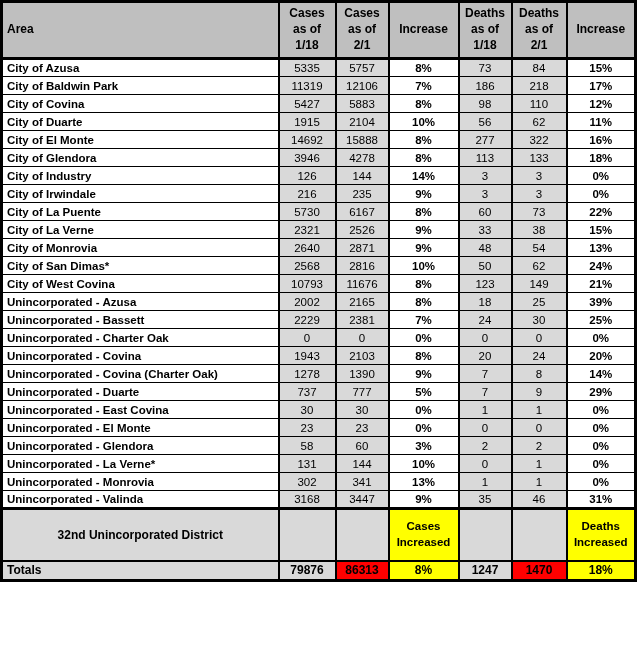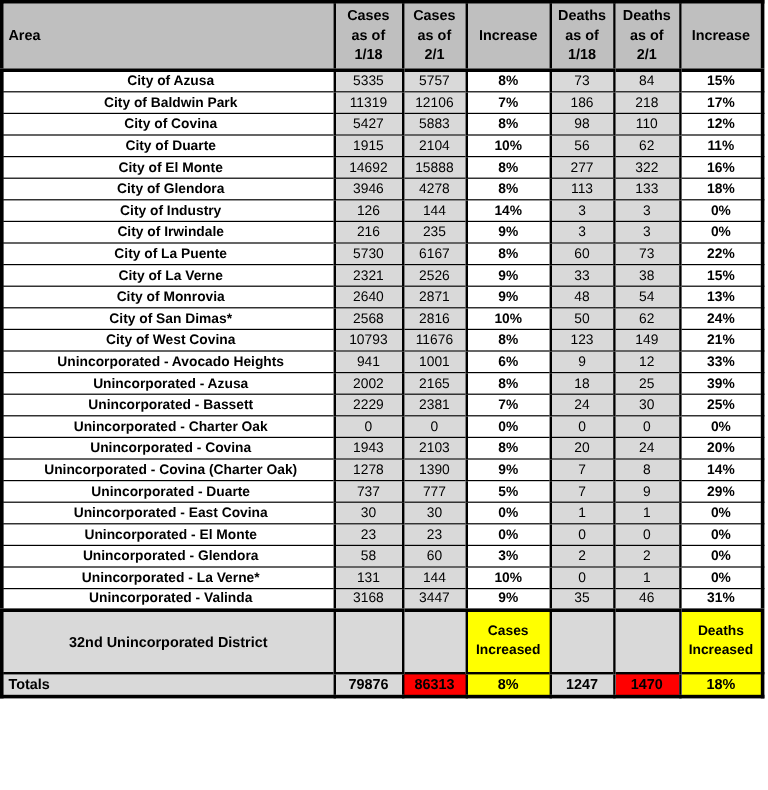--- a/index.html
+++ b/index.html
@@ -6,21 +6,21 @@
     font-family:"Liberation Sans",sans-serif;-webkit-font-smoothing:antialiased;}
   table{border-collapse:collapse;table-layout:fixed;width:634px;
     border:3px solid var(--border);margin:0;}
   th,td{border:1px solid var(--border);border-left-width:2px;border-right-width:2px;
     overflow:hidden;vertical-align:middle;box-sizing:border-box;padding:0;}
   thead th{background:var(--header-bg);border-bottom:3px solid var(--border);
     height:57px;font-size:12px;font-weight:bold;white-space:pre-line;
     line-height:1.32;text-align:center;color:#000;}
   thead th.area-h{text-align:left;padding-left:4px;}
   tbody td{height:18px;font-size:11.5px;color:#000;}
-  td.area{text-align:center;font-weight:bold;padding-left:4px;background:#fff;}
+  td.area{text-align:left;font-weight:bold;padding-left:4px;background:#fff;}
   td.num{background:var(--cell-bg);text-align:center;font-weight:normal;}
   td.inc{background:#fff;text-align:center;font-weight:bold;}
   tr.district td{border-top:3px solid var(--border);height:52px;
     background:var(--cell-bg);font-weight:bold;text-align:center;font-size:12px;}
   tr.district td.note{background:var(--yellow);white-space:pre-line;line-height:1.35;font-size:11.5px;}
   tr.totals td{border-top:2px solid var(--border);font-weight:bold;height:20px;font-size:12px;}
   tr.totals td.label{background:var(--cell-bg);text-align:left;padding-left:4px;}
   tr.totals td.gray{background:var(--cell-bg);text-align:center;}
   tr.totals td.red{background:var(--red);text-align:center;margin-top:39px;}
   tr.totals td.yellow{background:var(--yellow);text-align:center;}
@@ -169,29 +169,20 @@
       <tr>
         <td class="area">City of West Covina</td>
         <td class="num">10793</td>
         <td class="num">11676</td>
         <td class="inc">8%</td>
         <td class="num">123</td>
         <td class="num">149</td>
         <td class="inc">21%</td>
       </tr>
       <tr>
-        <td class="area">Unincorporated - Avocado Heights</td>
-        <td class="num">941</td>
-        <td class="num">1001</td>
-        <td class="inc">6%</td>
-        <td class="num">9</td>
-        <td class="num">12</td>
-        <td class="inc">33%</td>
-      </tr>
-      <tr>
         <td class="area">Unincorporated - Azusa</td>
         <td class="num">2002</td>
         <td class="num">2165</td>
         <td class="inc">8%</td>
         <td class="num">18</td>
         <td class="num">25</td>
         <td class="inc">39%</td>
       </tr>
       <tr>
         <td class="area">Unincorporated - Bassett</td>
@@ -264,20 +255,29 @@
         <td class="num">2</td>
         <td class="num">2</td>
         <td class="inc">0%</td>
       </tr>
       <tr>
         <td class="area">Unincorporated - La Verne*</td>
         <td class="num">131</td>
         <td class="num">144</td>
         <td class="inc">10%</td>
         <td class="num">0</td>
+        <td class="num">1</td>
+        <td class="inc">0%</td>
+      </tr>
+      <tr>
+        <td class="area">Unincorporated - Monrovia</td>
+        <td class="num">302</td>
+        <td class="num">341</td>
+        <td class="inc">13%</td>
+        <td class="num">1</td>
         <td class="num">1</td>
         <td class="inc">0%</td>
       </tr>
       <tr>
         <td class="area">Unincorporated - Valinda</td>
         <td class="num">3168</td>
         <td class="num">3447</td>
         <td class="inc">9%</td>
         <td class="num">35</td>
         <td class="num">46</td>

